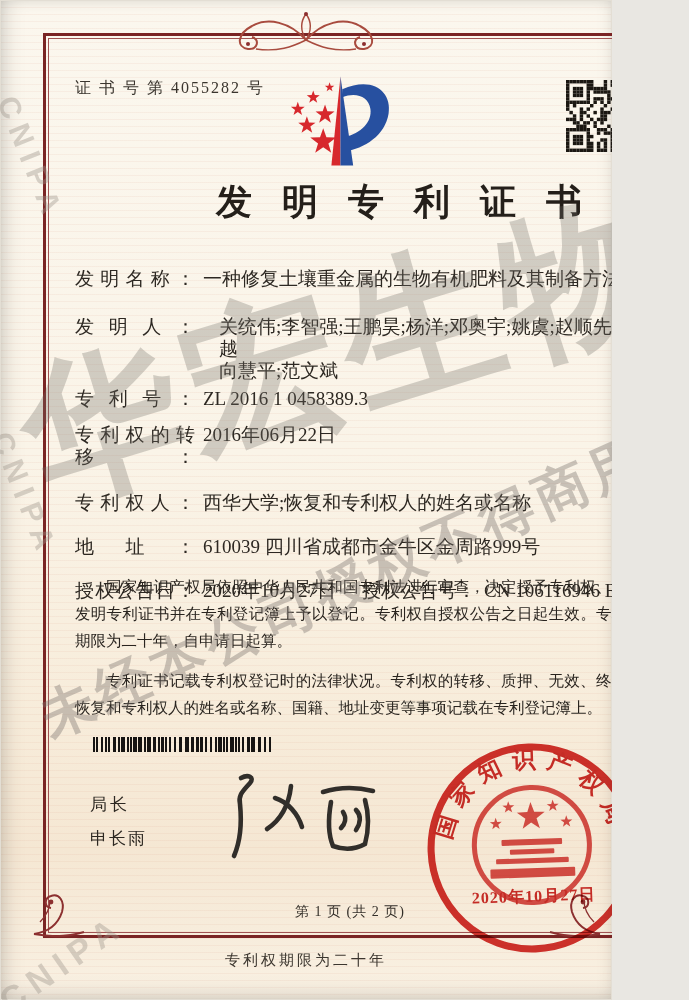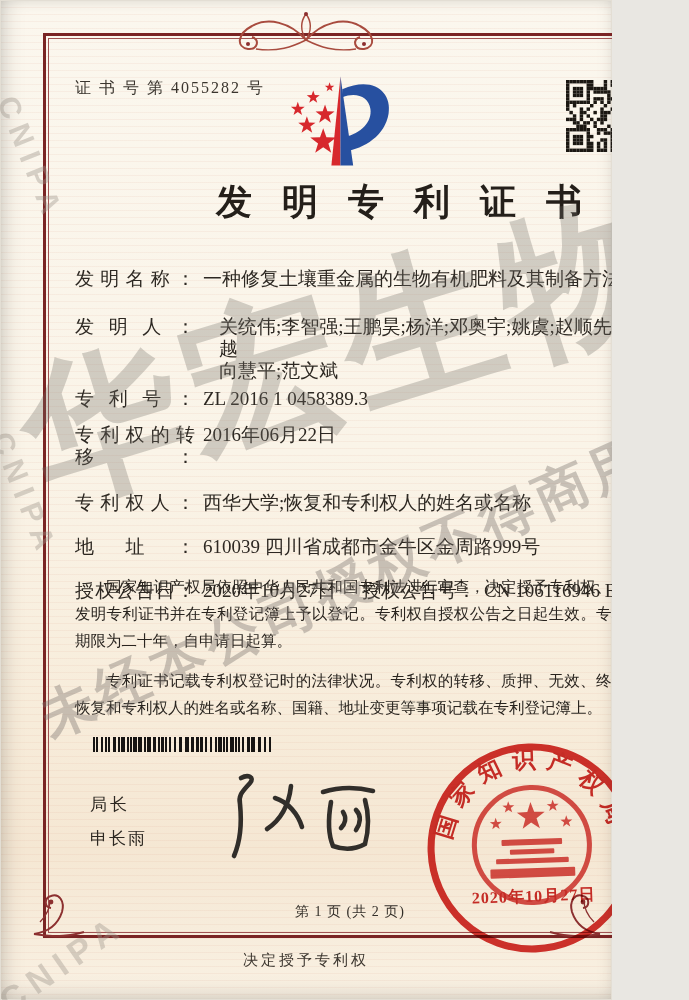--- a/index.html
+++ b/index.html
@@ -490,21 +490,21 @@
       <use href="#star5" transform="translate(35,-22) scale(0.62)"></use>
       <rect x="-30" y="-6" width="60" height="6" rx="1"></rect>
       <rect x="-22" y="4" width="44" height="5" rx="1"></rect>
       <rect x="-36" y="13" width="72" height="5" rx="1"></rect>
       <rect x="-42" y="23" width="84" height="9" rx="1"></rect>
     </g>
     <text x="107" y="160" font-size="16" letter-spacing="1" fill="#c8201c" font-weight="bold" text-anchor="middle">2020年10月27日</text>
   </svg>
 
   <div class="page-num">第 1 页 (共 2 页)</div>
-  <div class="footer-note">决定授予专利权</div>
+  <div class="footer-note">专利权期限为二十年</div>
 
   <div class="wm wm-calligraphy">华宏生物</div>
   <div class="wm wm-notice">未经本公司授权不得商用</div>
   <div class="wm wm-brand wb1">CNIPA</div>
   <div class="wm wm-brand wb2">CNIPA</div>
   <div class="wm wm-brand wb3">CNIPA</div>
   <div class="wm wm-brand wb4">CNIPA</div>
 
 </div>
 

